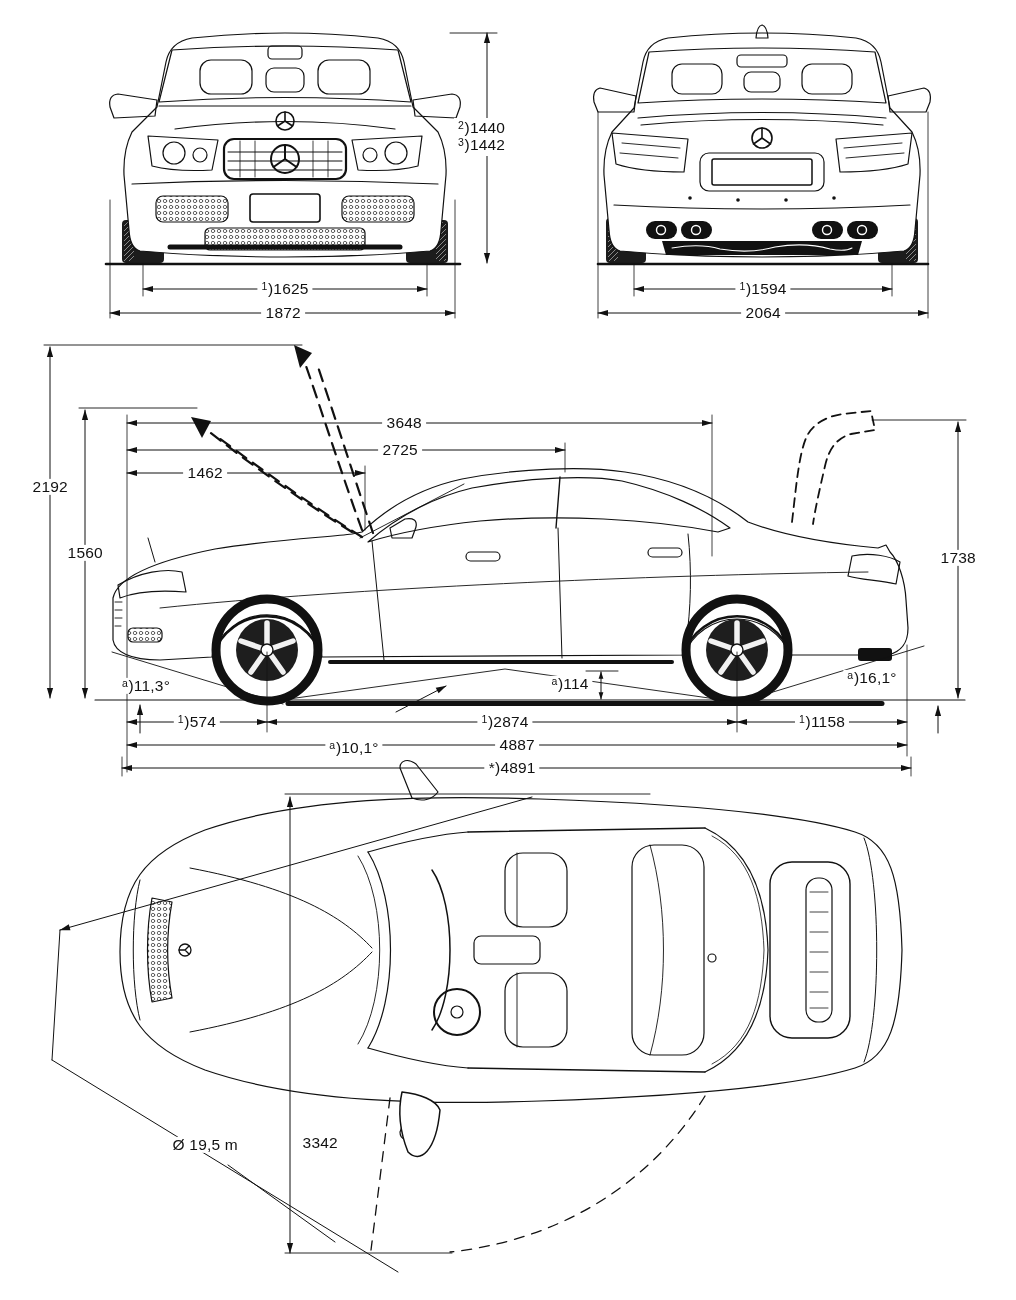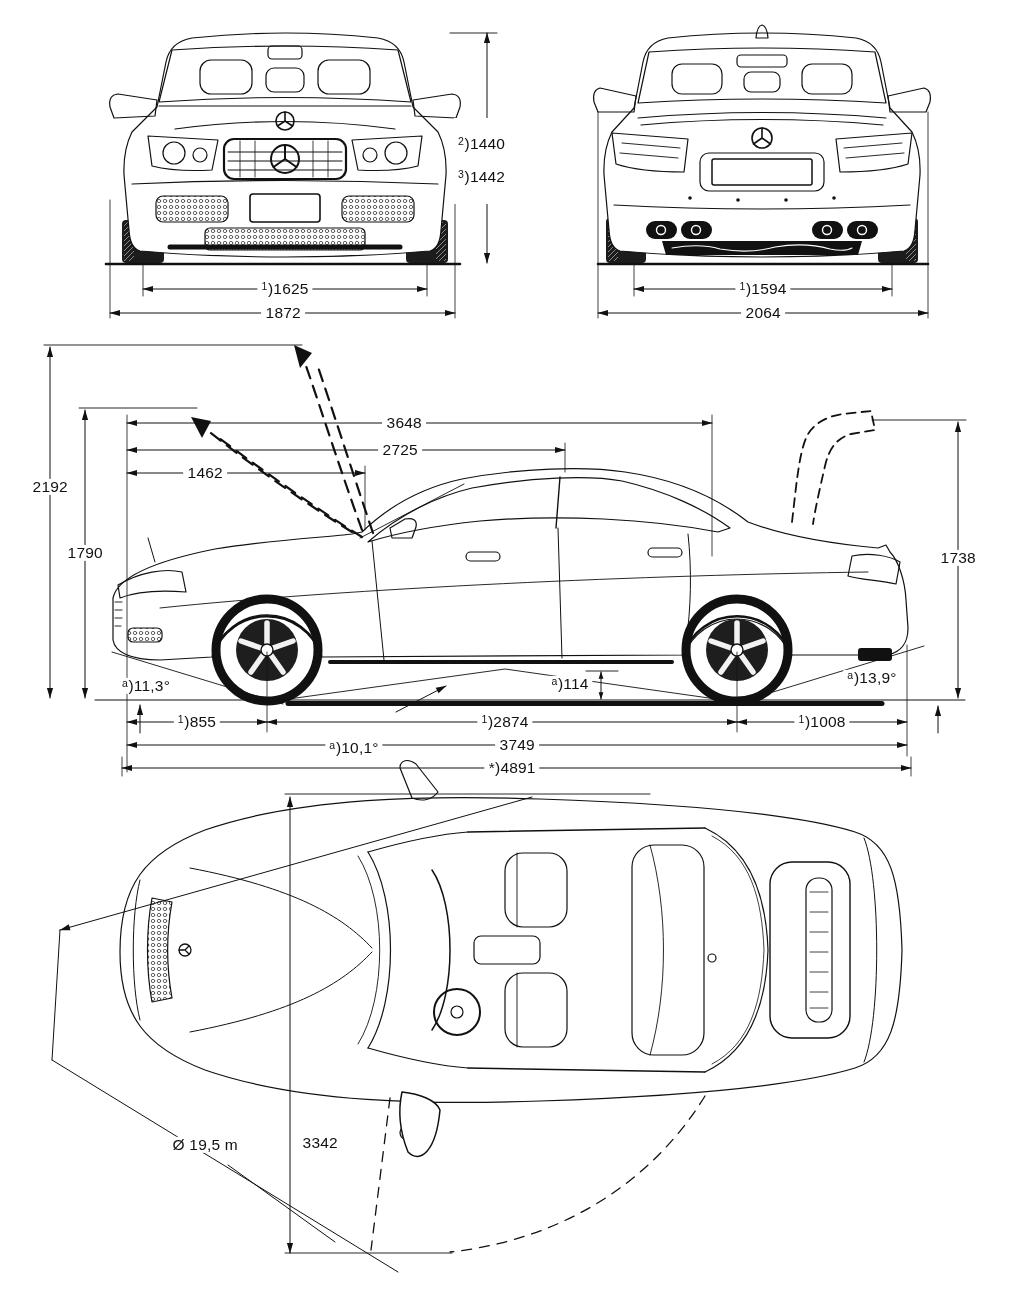--- a/index.html
+++ b/index.html
@@ -8,21 +8,21 @@
     font-family:"Liberation Sans","DejaVu Sans",sans-serif;color:#111;
   }
   .art{position:absolute;left:0;top:0;}
   .dl{
     position:absolute;transform:translate(-50%,-50%);
     background:#fff;padding:0 4px;font-size:15.5px;line-height:1.05;
     white-space:nowrap;color:#111;letter-spacing:.2px;
   }
   .dl sup{font-size:10.5px;line-height:0;vertical-align:4.5px;margin-right:.5px;}
   .dl.block{transform:none;text-align:left;padding:1px 4px;}
-  .dl.block > div{margin:17px 0;}
+  .dl.block > div{margin:1px 0;}
 </style>
 </head>
 <body>
 
 <div class="canvas">
 
 <svg class="art" width="1016" height="1300" viewBox="0 0 1016 1300" stroke="#111" fill="none" stroke-width="1.2" stroke-linecap="round" stroke-linejoin="round">
   <defs>
     <marker id="arr" markerWidth="12" markerHeight="8" refX="10.5" refY="4" orient="auto-start-reverse" markerUnits="userSpaceOnUse">
       <path d="M0.5,0.9 L11,4 L0.5,7.1 Z" fill="#111" stroke="none"></path>
@@ -298,30 +298,30 @@
 <div class="dl" style="left:283px;top:313px"><sup></sup><span>1872</span></div>
 
 <div class="dl" style="left:763px;top:289px"><sup>1</sup><span>)1594</span></div>
 <div class="dl" style="left:763px;top:313px"><sup></sup><span>2064</span></div>
 
 <div class="dl" style="left:404px;top:423px"><sup></sup><span>3648</span></div>
 <div class="dl" style="left:400px;top:450px"><sup></sup><span>2725</span></div>
 <div class="dl" style="left:205px;top:473px"><sup></sup><span>1462</span></div>
 
 <div class="dl" style="left:50px;top:487px"><sup></sup><span>2192</span></div>
-<div class="dl" style="left:85px;top:553px"><sup></sup><span>1790</span></div>
+<div class="dl" style="left:85px;top:553px"><sup></sup><span>1560</span></div>
 <div class="dl" style="left:958px;top:558px"><sup></sup><span>1738</span></div>
 
 <div class="dl" style="left:146px;top:686px"><sup>a</sup><span>)11,3°</span></div>
 <div class="dl" style="left:354px;top:748px"><sup>a</sup><span>)10,1°</span></div>
 <div class="dl" style="left:570px;top:684px"><sup>a</sup><span>)114</span></div>
-<div class="dl" style="left:872px;top:678px"><sup>a</sup><span>)13,9°</span></div>
-
-<div class="dl" style="left:197px;top:722px"><sup>1</sup><span>)855</span></div>
+<div class="dl" style="left:872px;top:678px"><sup>a</sup><span>)16,1°</span></div>
+
+<div class="dl" style="left:197px;top:722px"><sup>1</sup><span>)574</span></div>
 <div class="dl" style="left:505px;top:722px"><sup>1</sup><span>)2874</span></div>
-<div class="dl" style="left:822px;top:722px"><sup>1</sup><span>)1008</span></div>
-<div class="dl" style="left:517px;top:745px"><sup></sup><span>3749</span></div>
+<div class="dl" style="left:822px;top:722px"><sup>1</sup><span>)1158</span></div>
+<div class="dl" style="left:517px;top:745px"><sup></sup><span>4887</span></div>
 <div class="dl" style="left:512px;top:768px"><sup></sup><span>*)4891</span></div>
 
 <div class="dl" style="left:205px;top:1145px"><sup></sup><span>Ø 19,5 m</span></div>
 <div class="dl" style="left:320px;top:1143px"><sup></sup><span>3342</span></div>
 
 </div>
 
 </body></html>

